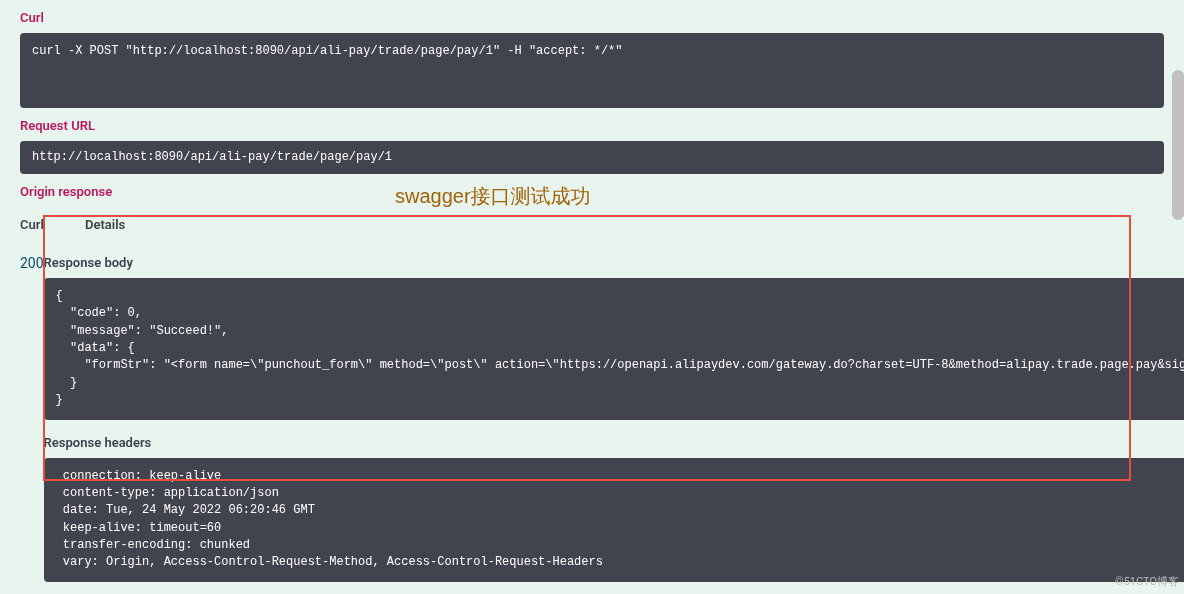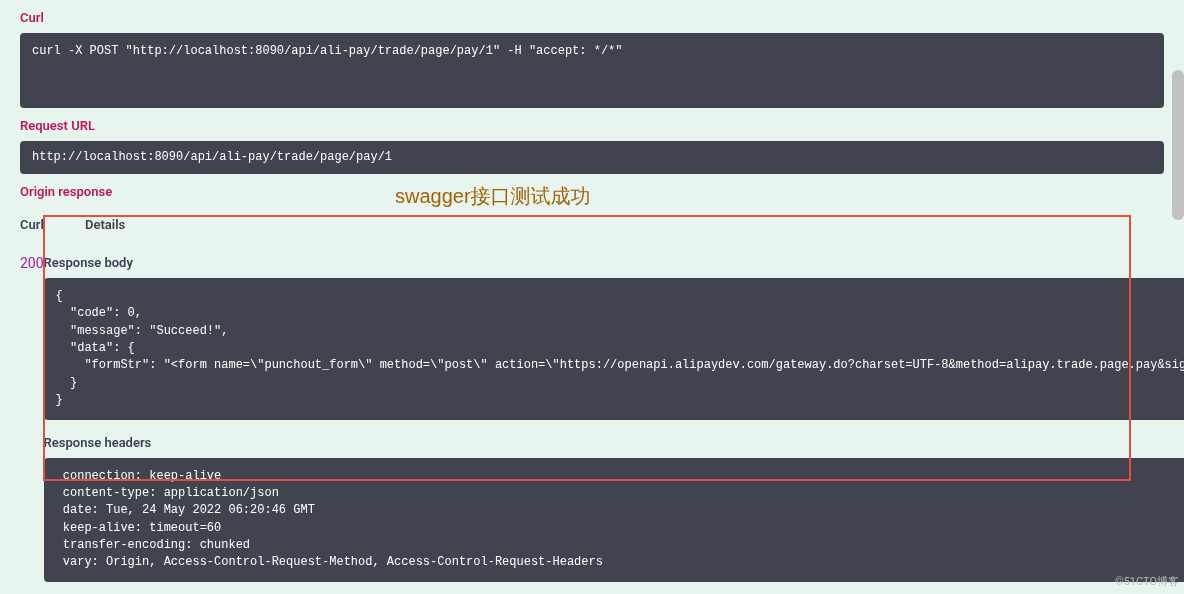--- a/index.html
+++ b/index.html
@@ -67,21 +67,21 @@
       border: 2px solid #e74c3c;
       pointer-events: none;
       z-index: 5;
     }
     .response-row {
       display: flex;
     }
     .status-code {
       width: 65px;
       font-size: 14px;
-      color: #a21caf;
+      color: #0c4a6e;
       padding-top: 15px;
     }
     .details-content {
       flex: 1;
       padding-top: 15px;
     }
     .sub-label {
       font-weight: 600;
       font-size: 13px;
       color: #3b4151;

